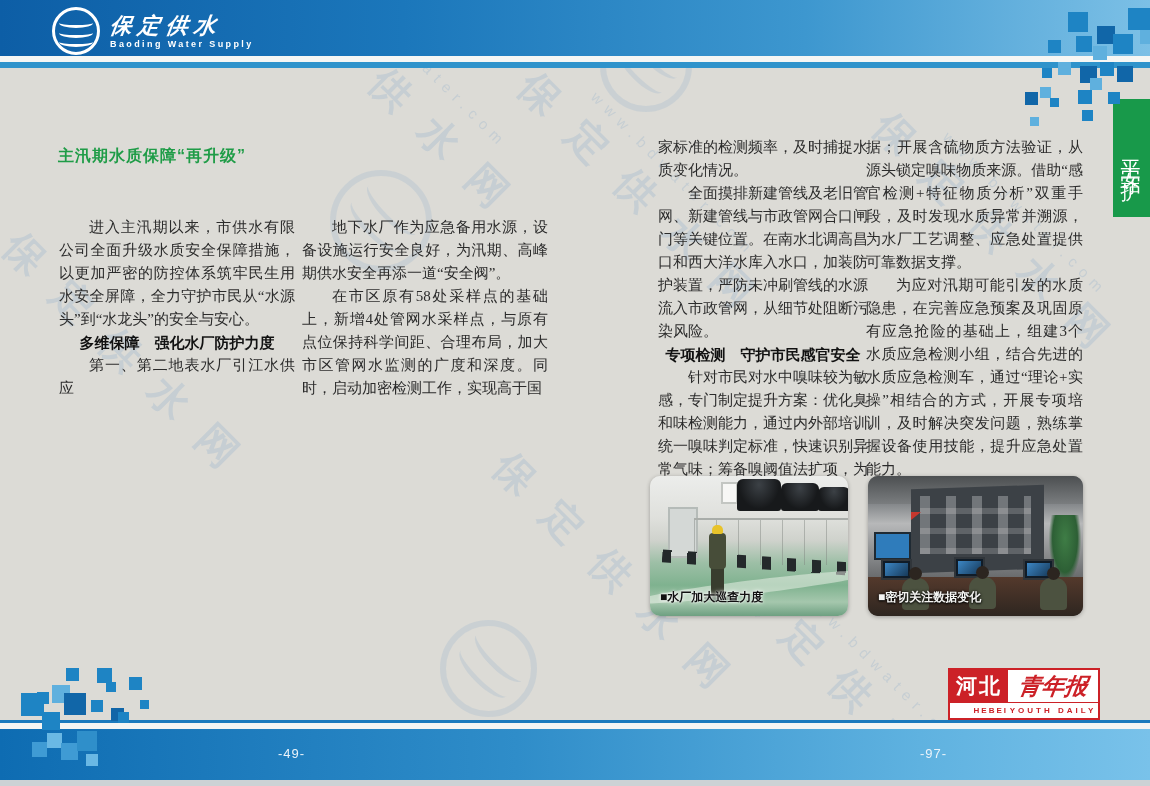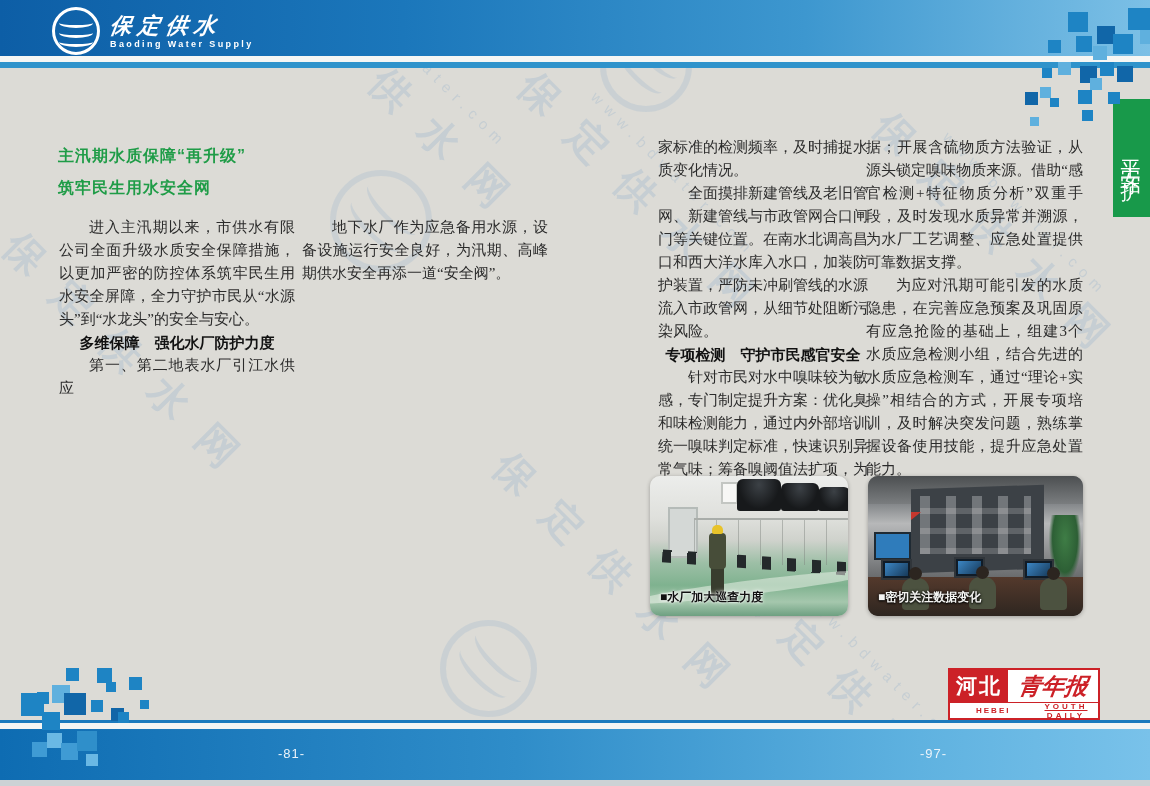--- a/index.html
+++ b/index.html
@@ -71,22 +71,22 @@
   .cap{position:absolute;left:10px;bottom:10px;font-family:"Liberation Sans",sans-serif;font-size:12px;font-weight:bold;white-space:nowrap;}
   .cap1{color:#101010;text-shadow:0 0 2px #fff,0 0 4px #fff;}
   .cap2{color:#f4f4f2;text-shadow:0 1px 2px #000,0 0 3px #000;}
 
   
   .np{left:948px;top:668px;width:152px;height:52px;border:2px solid #cc2127;background:#fff;display:flex;flex-direction:column;box-sizing:border-box;}
   .np-top{flex:1;display:flex;}
   .np-hb{width:58px;background:#cc2127;color:#fff;font-family:"Liberation Sans",sans-serif;font-weight:bold;font-size:21px;display:flex;align-items:center;justify-content:center;letter-spacing:2px;}
   .np-qn{flex:1;color:#cc2127;font-family:"DejaVu Serif",serif;font-style:italic;font-weight:bold;font-size:23px;display:flex;align-items:center;justify-content:center;transform:skewX(-8deg);}
   .np-bottom{height:15px;border-top:1.5px solid #cc2127;display:flex;align-items:center;color:#cc2127;font-family:"Liberation Sans",sans-serif;font-size:8px;font-weight:bold;}
-  .np-en1{width:58px;text-align:left;letter-spacing:2px;padding-left:26px;}
-  .np-en2{flex:1;text-align:center;letter-spacing:3px;text-decoration:underline;}
+  .np-en1{width:58px;text-align:right;letter-spacing:2px;}
+  .np-en2{flex:1;text-align:center;letter-spacing:3px;}
 
   .pg{position:absolute;top:746px;color:#eaf3fa;font-family:"Liberation Sans",sans-serif;font-size:13px;letter-spacing:1px;}
   #pg-left{left:278px;} #pg-right{left:920px;}
 
   
   .wm{position:absolute;transform:rotate(45deg);transform-origin:left top;color:rgba(110,155,200,.20);pointer-events:none;white-space:nowrap;font-family:"Liberation Sans",sans-serif;}
   .wm-cn{font-size:40px;letter-spacing:28px;font-weight:bold;}
   .wm-url{font-size:15px;letter-spacing:7px;}
   .wm-logo{position:absolute;border:6px solid rgba(110,155,200,.16);border-radius:50%;transform:rotate(45deg);pointer-events:none;}
   .wm-logo::before,.wm-logo::after{content:"";position:absolute;left:12%;right:12%;height:22%;border-bottom:5px solid rgba(110,155,200,.16);border-radius:50%;}
@@ -126,39 +126,39 @@
     <div class="logo-texts">
       <div class="logo-cn">保定供水</div>
       <div class="logo-en">Baoding  Water  Supply</div>
     </div>
   </div>
 
   <div class="abs ft-line"></div>
   <div class="abs ft-white"></div>
   <div class="abs ft-band"></div>
   <div class="abs ft-bottom"></div>
-  <div class="pg" id="pg-left">-81-</div>
+  <div class="pg" id="pg-left">-49-</div>
   <div class="pg" id="pg-right">-97-</div>
 
   <div class="abs side-tab">
     <span>平安守护</span>
   </div>
 
   <div class="abs title">
     <div>主汛期水质保障“再升级”</div>
-    <div>筑牢民生用水安全网</div>
   </div>
 
   <div class="col" id="col1">
       <div class="blk-p">进入主汛期以来，市供水有限公司全面升级水质安全保障措施，以更加严密的防控体系筑牢民生用水安全屏障，全力守护市民从“水源头”到“水龙头”的安全与安心。</div>
       <div class="blk-h">多维保障　强化水厂防护力度</div>
       <div class="blk-p">第一、第二地表水厂引江水供应</div>
     </div>
   <div class="col" id="col2">
       <div class="blk-p">地下水厂作为应急备用水源，设备设施运行安全良好，为汛期、高峰期供水安全再添一道“安全阀”。</div>
+      <div class="blk-p">在市区原有58处采样点的基础上，新增4处管网水采样点，与原有点位保持科学间距、合理布局，加大市区管网水监测的广度和深度。同时，启动加密检测工作，实现高于国</div>
     </div>
   <div class="col" id="col3">
       <div class="blk-pc">家标准的检测频率，及时捕捉水质变化情况。</div>
       <div class="blk-p">全面摸排新建管线及老旧管网、新建管线与市政管网合口闸门等关键位置。在南水北调高昌口和西大洋水库入水口，加装防护装置，严防未冲刷管线的水源流入市政管网，从细节处阻断污染风险。</div>
       <div class="blk-h">专项检测　守护市民感官安全</div>
       <div class="blk-p">针对市民对水中嗅味较为敏感，专门制定提升方案：优化臭和味检测能力，通过内外部培训统一嗅味判定标准，快速识别异常气味；筹备嗅阈值法扩项，为嗅味强度提供量化依</div>
     </div>
   <div class="col" id="col4">
       <div class="blk-pc">据；开展含硫物质方法验证，从源头锁定嗅味物质来源。借助“感官检测+特征物质分析”双重手段，及时发现水质异常并溯源，为水厂工艺调整、应急处置提供可靠数据支撑。</div>
       <div class="blk-p">为应对汛期可能引发的水质隐患，在完善应急预案及巩固原有应急抢险的基础上，组建3个水质应急检测小组，结合先进的水质应急检测车，通过“理论+实操”相结合的方式，开展专项培训，及时解决突发问题，熟练掌握设备使用技能，提升应急处置能力。</div>

